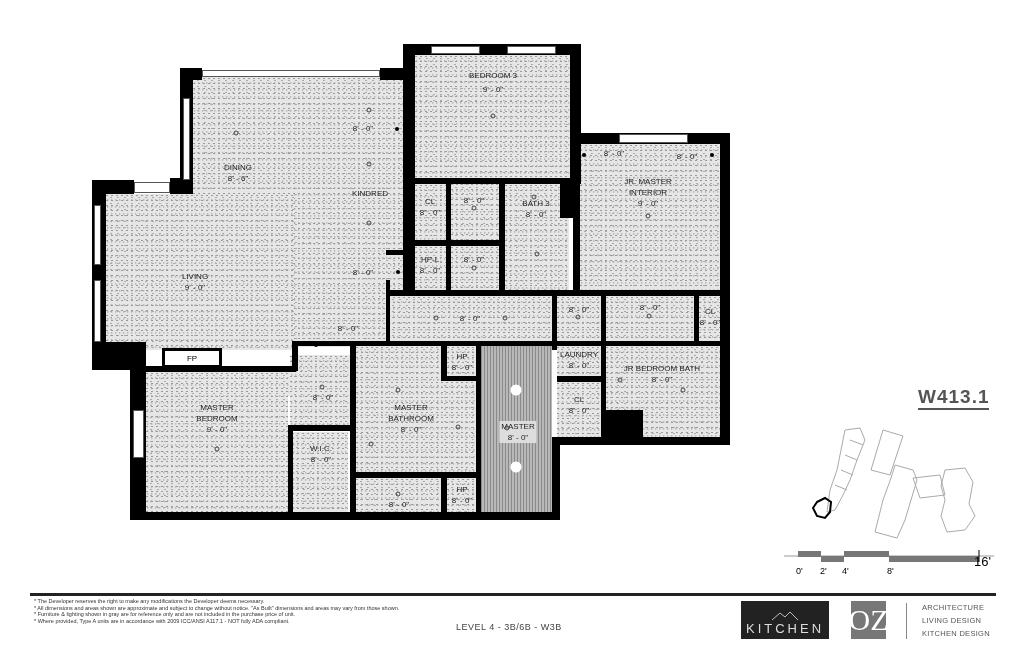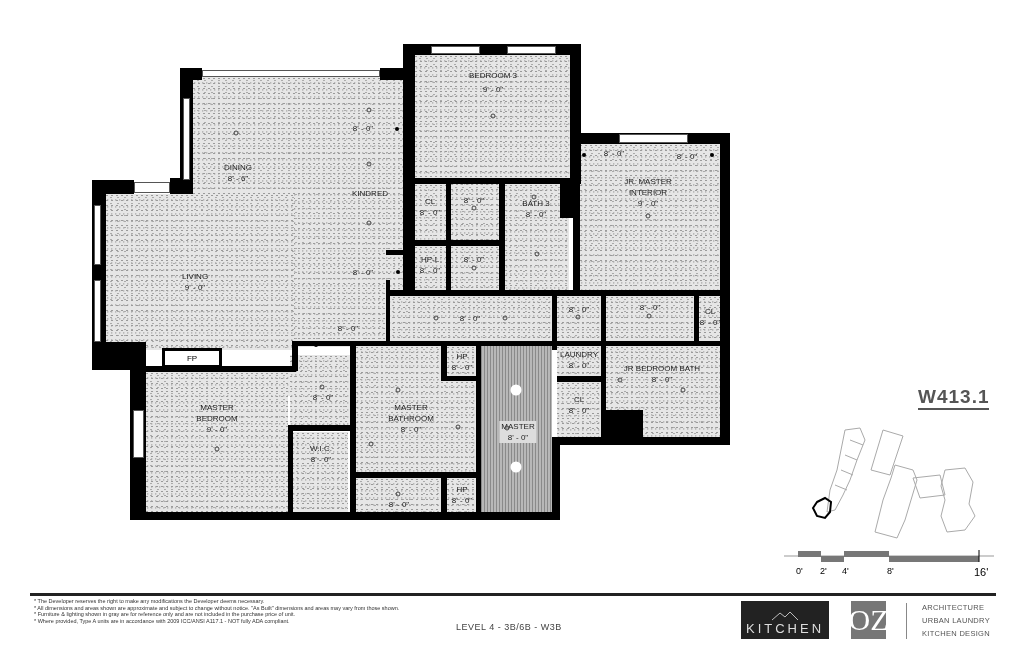--- a/index.html
+++ b/index.html
@@ -260,21 +260,21 @@
       <rect x="14" y="3" width="23" height="6" fill="#777"></rect>
       <rect x="37" y="8" width="23" height="6" fill="#777"></rect>
       <rect x="60" y="3" width="45" height="6" fill="#777"></rect>
       <rect x="105" y="8" width="90" height="6" fill="#777"></rect>
       <line x1="195" y1="2" x2="195" y2="14" stroke="#000"></line>
     </svg>
     <span style="position:absolute;left:12px;top:18px;font-size:9px;">0'</span>
     <span style="position:absolute;left:36px;top:18px;font-size:9px;">2'</span>
     <span style="position:absolute;left:58px;top:18px;font-size:9px;">4'</span>
     <span style="position:absolute;left:103px;top:18px;font-size:9px;">8'</span>
-    <span style="position:absolute;left:190px;top:18px;font-size:11px;">16'</span>
+    <span style="position:absolute;left:190px;top:6px;font-size:13px;">16'</span>
   </div>
 </div>
 
 <div class="footer-rule"></div>
 <div class="notes">
   <div>* The Developer reserves the right to make any modifications the Developer deems necessary.</div>
   <div>* All dimensions and areas shown are approximate and subject to change without notice. "As Built" dimensions and areas may vary from those shown.</div>
   <div>* Furniture &amp; lighting shown in gray are for reference only and are not included in the purchase price of unit.</div>
   <div>* Where provided, Type A units are in accordance with 2009 ICC/ANSI A117.1 - NOT fully ADA compliant.</div>
 </div>
@@ -282,15 +282,15 @@
 <div class="kindred">
   <svg width="30" height="10" viewBox="0 0 30 10">
       <path d="M2 9 L10 2 L15 6 L20 1 L28 9" fill="none" stroke="#bbb" stroke-width="1"></path>
     </svg>
   <span>KITCHEN</span>
 </div>
 <div class="oz">OZ</div>
 <div class="oz-sep"></div>
 <div class="firm">
   <div>ARCHITECTURE</div>
-  <div>URBAN LAUNDRY</div>
+  <div>LIVING DESIGN</div>
   <div>KITCHEN DESIGN</div>
 </div>
 
 </body></html>

